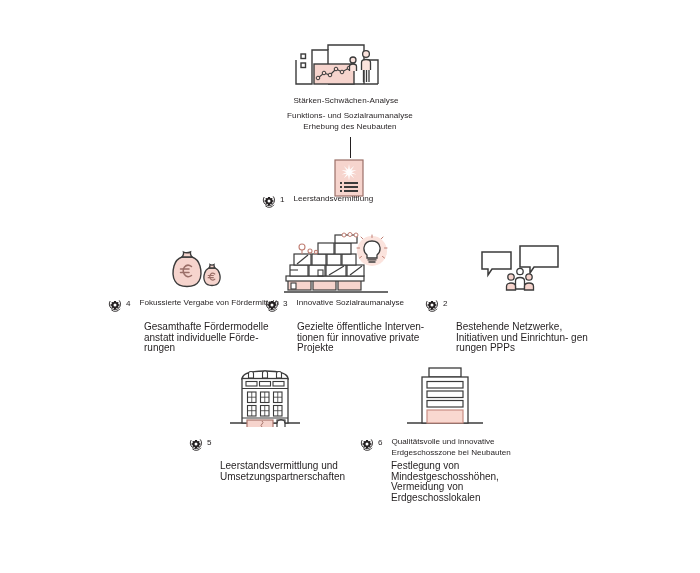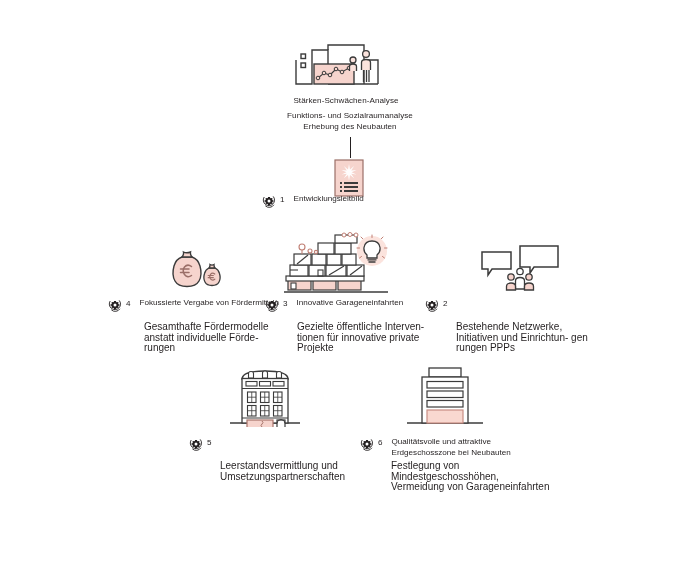--- a/index.html
+++ b/index.html
@@ -216,21 +216,21 @@
       <g fill="none" stroke="#231f20" stroke-width="0.9">
         <path d="M2.2 3.0 A5.6 5.6 0 1 0 11.2 2.4"></path>
         <path d="M11.9 10.8 A5.6 5.6 0 0 1 3.3 11.8"></path>
       </g>
       <g fill="#231f20">
         <path d="M7 2.9 l0.95 0 0.25 1.0 0.75 0.43 0.95 -0.4 0.67 0.67 -0.4 0.95 0.43 0.75 1.0 0.25 0 0.95 -1.0 0.25 -0.43 0.75 0.4 0.95 -0.67 0.67 -0.95 -0.4 -0.75 0.43 -0.25 1.0 -0.95 0 -0.95 0 -0.25 -1.0 -0.75 -0.43 -0.95 0.4 -0.67 -0.67 0.4 -0.95 -0.43 -0.75 -1.0 -0.25 0 -0.95 1.0 -0.25 0.43 -0.75 -0.4 -0.95 0.67 -0.67 0.95 0.4 0.75 -0.43 0.25 -1.0 z"></path>
       </g>
       <circle cx="7" cy="7" r="1.5" fill="#ffffff"></circle>
     </svg>
     <span class="stepnum">1</span>
-    <span class="steptitle">Entwicklungsleitbild</span>
+    <span class="steptitle">Leerstandsvermittlung</span>
   </div>
 
   <div class="item" id="item4">
     <div class="icon-wrap">
       <svg viewBox="0 0 64 42" width="64" height="42">
 
         <path d="M19 9 Q13 11 11 18 Q8.5 27 12 33 Q15 38.5 24 38.5 Q33 38.5 36 33 Q39.5 27 37 18 Q35 11 29 9 Z" fill="#f6d4cd" stroke="#3b3b3b" stroke-width="1.4"></path>
         <path d="M19 9 Q21 6.5 20.5 4 Q23.5 5.6 27.5 4 Q27 6.5 29 9 Z" fill="#f6d4cd" stroke="#3b3b3b" stroke-width="1.4"></path>
         <g fill="none" stroke="#9b6f68" stroke-width="1.5" stroke-linecap="round">
           <path d="M28.5 18.5 Q24.5 15.5 21.5 19 Q19 22.5 21.5 26.5 Q24.5 30.5 28.5 27.5"></path>
@@ -330,21 +330,21 @@
     <div class="head">
       <svg class="gear" viewBox="0 0 14 14">
         <g fill="none" stroke="#231f20" stroke-width="0.9">
           <path d="M2.2 3.0 A5.6 5.6 0 1 0 11.2 2.4"></path>
           <path d="M11.9 10.8 A5.6 5.6 0 0 1 3.3 11.8"></path>
         </g>
         <path fill="#231f20" d="M7 2.9 l0.95 0 0.25 1.0 0.75 0.43 0.95 -0.4 0.67 0.67 -0.4 0.95 0.43 0.75 1.0 0.25 0 0.95 -1.0 0.25 -0.43 0.75 0.4 0.95 -0.67 0.67 -0.95 -0.4 -0.75 0.43 -0.25 1.0 -0.95 0 -0.95 0 -0.25 -1.0 -0.75 -0.43 -0.95 0.4 -0.67 -0.67 0.4 -0.95 -0.43 -0.75 -1.0 -0.25 0 -0.95 1.0 -0.25 0.43 -0.75 -0.4 -0.95 0.67 -0.67 0.95 0.4 0.75 -0.43 0.25 -1.0 z"></path>
         <circle cx="7" cy="7" r="1.5" fill="#ffffff"></circle>
       </svg>
       <span class="stepnum">3</span>
-      <span class="steptitle">Innovative Garageneinfahrten</span>
+      <span class="steptitle">Innovative Sozialraumanalyse</span>
     </div>
     <div class="body">Gezielte öffentliche Interven- tionen für innovative private Projekte</div>
   </div>
 
   <div class="item" id="item2">
     <div class="icon-wrap">
       <svg viewBox="0 0 80 48" width="80" height="48">
 
         <path d="M2 9 L31 9 L31 26 L12 26 L8 32 L8 26 L2 26 Z" fill="#ffffff" stroke="#3b3b3b" stroke-width="1.5"></path>
 
@@ -460,18 +460,18 @@
     <div class="head">
       <svg class="gear" viewBox="0 0 14 14">
         <g fill="none" stroke="#231f20" stroke-width="0.9">
           <path d="M2.2 3.0 A5.6 5.6 0 1 0 11.2 2.4"></path>
           <path d="M11.9 10.8 A5.6 5.6 0 0 1 3.3 11.8"></path>
         </g>
         <path fill="#231f20" d="M7 2.9 l0.95 0 0.25 1.0 0.75 0.43 0.95 -0.4 0.67 0.67 -0.4 0.95 0.43 0.75 1.0 0.25 0 0.95 -1.0 0.25 -0.43 0.75 0.4 0.95 -0.67 0.67 -0.95 -0.4 -0.75 0.43 -0.25 1.0 -0.95 0 -0.95 0 -0.25 -1.0 -0.75 -0.43 -0.95 0.4 -0.67 -0.67 0.4 -0.95 -0.43 -0.75 -1.0 -0.25 0 -0.95 1.0 -0.25 0.43 -0.75 -0.4 -0.95 0.67 -0.67 0.95 0.4 0.75 -0.43 0.25 -1.0 z"></path>
         <circle cx="7" cy="7" r="1.5" fill="#ffffff"></circle>
       </svg>
       <span class="stepnum">6</span>
-      <span class="steptitle">Qualitätsvolle und attraktive Erdgeschosszone bei Neubauten</span>
-    </div>
-    <div class="body">Festlegung von Mindestgeschosshöhen, Vermeidung von Garageneinfahrten</div>
+      <span class="steptitle">Qualitätsvolle und innovative Erdgeschosszone bei Neubauten</span>
+    </div>
+    <div class="body">Festlegung von Mindestgeschosshöhen, Vermeidung von Erdgeschosslokalen</div>
   </div>
 
 </div>
 
 </body></html>

